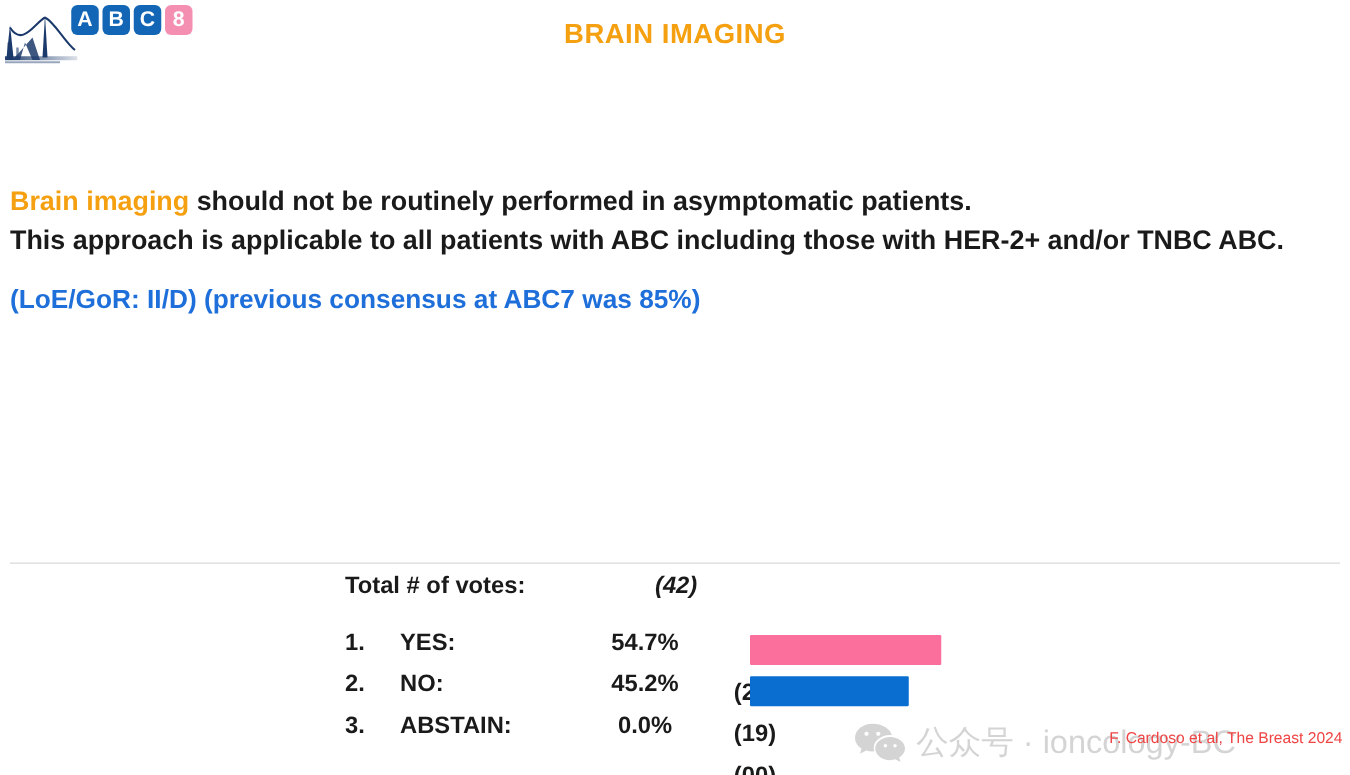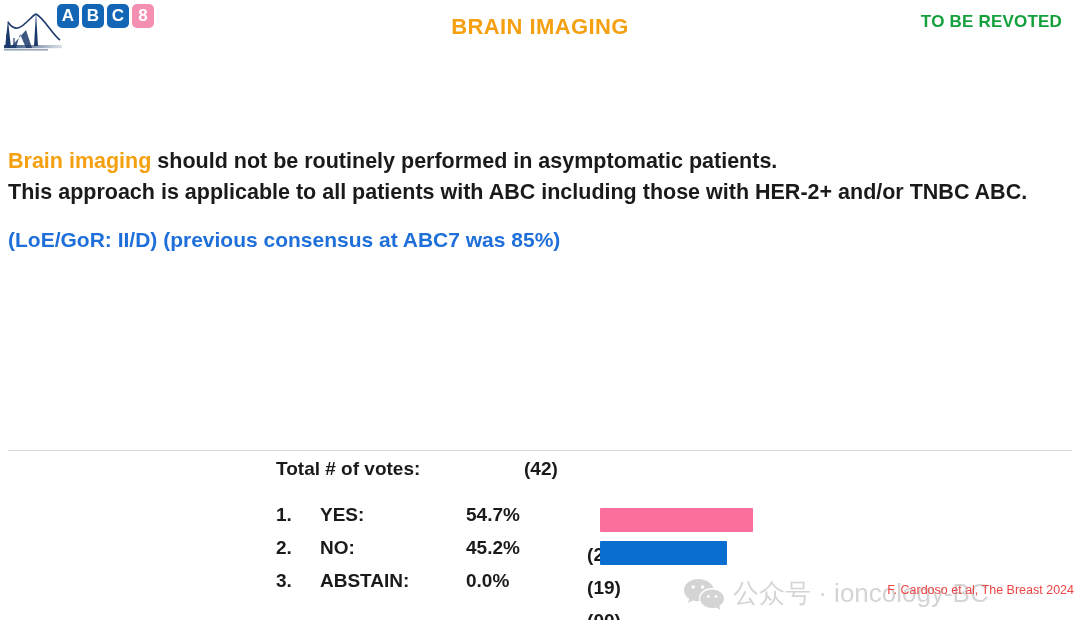--- a/index.html
+++ b/index.html
@@ -111,26 +111,26 @@
   }
   .vote-row {
     position: relative;
     height: 33px;
     font-size: 19px;
     font-weight: bold;
     color: #1a1a1a;
   }
   .v-rank  { position: absolute; left: 0px;   width: 28px; text-align: left; }
   .v-label { position: absolute; left: 44px; }
-  .v-pct   { position: absolute; left: 190px; width: 100px; text-align: left; }
+  .v-pct   { position: absolute; left: 190px; width: 100px; text-align: center; }
   .v-count { position: absolute; left: 302px; width: 52px; text-align: center; margin-top: 40px; }
 
   #total-row { position: relative; height: 46px; font-size: 19px; font-weight: bold; color: #1a1a1a; text-align: center; }
   #total-label { position: absolute; left: 0px; }
-  #total-count { position: absolute; left: 248px; }
+  #total-count { position: absolute; left: 248px; font-style: italic; }
 
   .v-bar {
     position: absolute;
     left: 324px;
     top: 4px;
     height: 24px;
     border-radius: 1px;
   }
 
   
@@ -186,21 +186,20 @@
 
     <div id="abc8-mark">
       <div class="abc-tile">A</div>
       <div class="abc-tile">B</div>
       <div class="abc-tile">C</div>
       <div class="abc-tile pink">8</div>
     </div>
   </div>
 
   <div id="deck-title">BRAIN IMAGING</div>
-  <div id="revote-flag">TO BE REVOTED</div>
 </div>
 
 <div id="statement">
   <div class="stmt-line">
     <span class="hl-orange">Brain imaging</span><span> should not be routinely performed in asymptomatic patients.</span>
   </div>
   <div class="stmt-line">This approach is applicable to all patients with ABC including those with HER-2+ and/or TNBC ABC.</div>
 </div>
 
 <div id="loe-line">(LoE/GoR: II/D) (previous consensus at ABC7 was 85%)</div>

